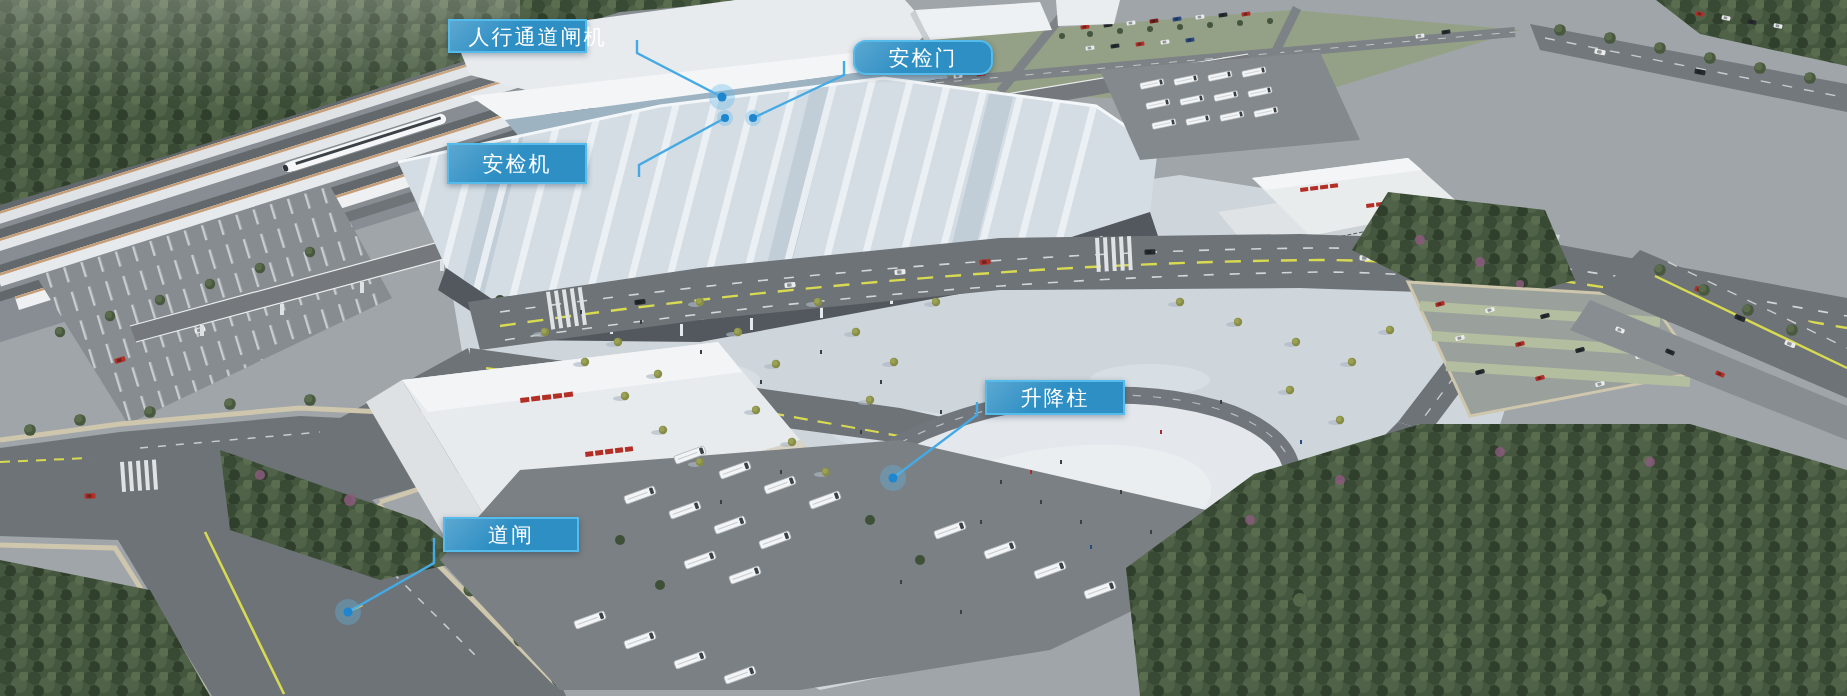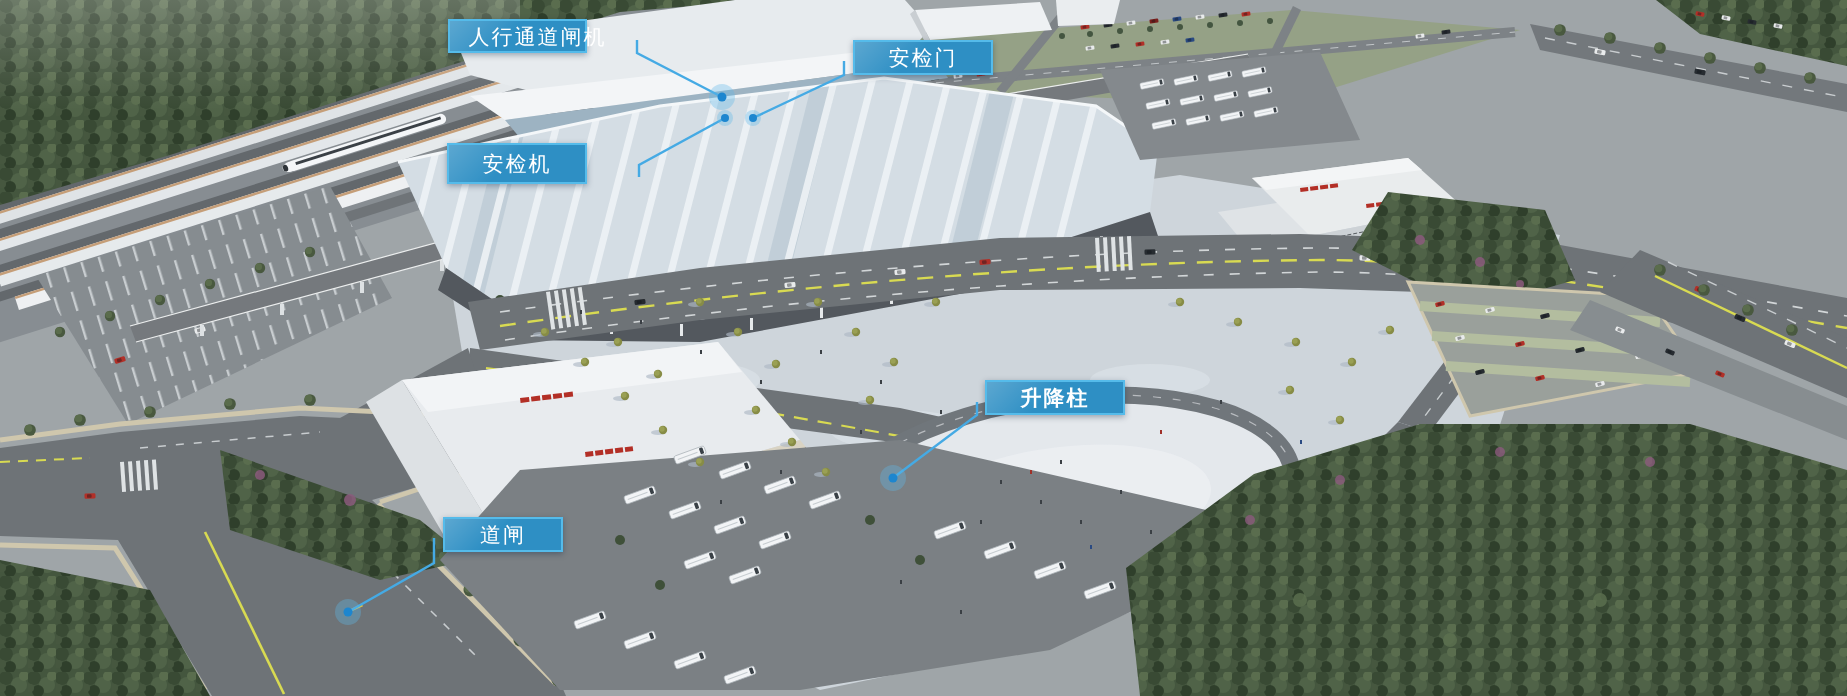--- a/index.html
+++ b/index.html
@@ -593,26 +593,26 @@
   <g>
     <polyline class="leader" points="434,538 434,563 348,612"></polyline>
     <circle class="halo" cx="348" cy="612" r="13"></circle>
     <circle class="dot" cx="348" cy="612" r="4.5"></circle>
   </g>
 </svg>
 
 <div class="callout" style="left:448px;top:19px;width:139px;height:34px;padding-left:40px;">
   <span>人行通道闸机</span>
 </div>
-<div class="callout" style="left:853px;top:40px;width:140px;height:35px;">
+<div class="callout" style="left:853px;top:40px;width:140px;height:35px;border-radius:13px;">
   <span>安检门</span>
 </div>
 <div class="callout" style="left:447px;top:143px;width:140px;height:41px;">
   <span>安检机</span>
 </div>
-<div class="callout" style="left:985px;top:380px;width:140px;height:35px;font-weight:bold;">
+<div class="callout" style="left:985px;top:380px;width:140px;height:35px;">
   <span>升降柱</span>
 </div>
-<div class="callout" style="left:443px;top:517px;width:120px;height:35px;">
+<div class="callout" style="left:443px;top:517px;width:136px;height:35px;">
   <span>道闸</span>
 </div>
 
 </div>
 
 </body></html>

